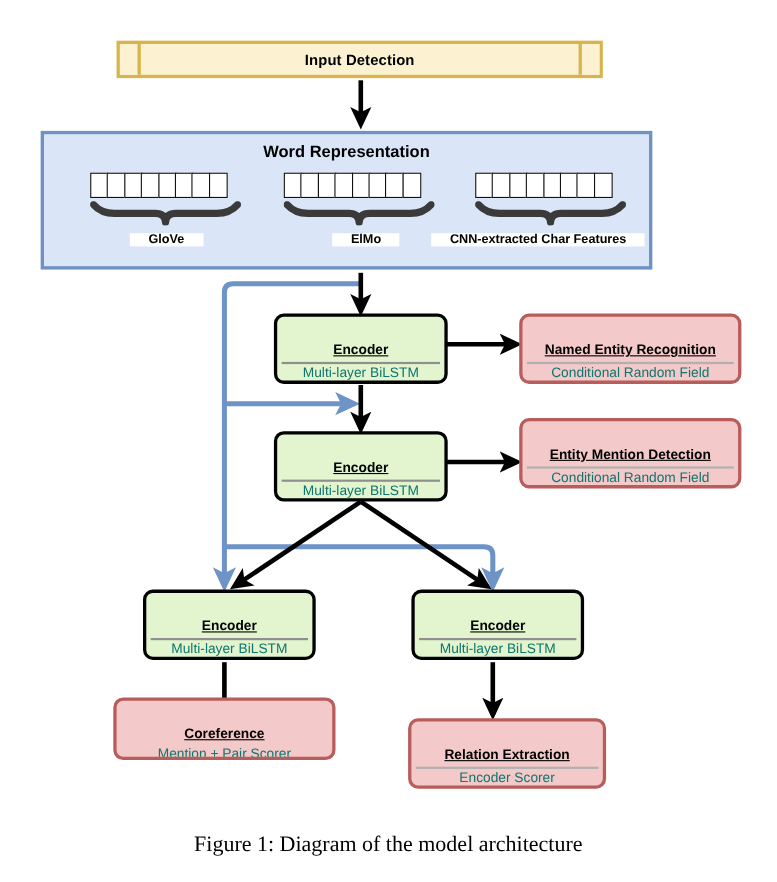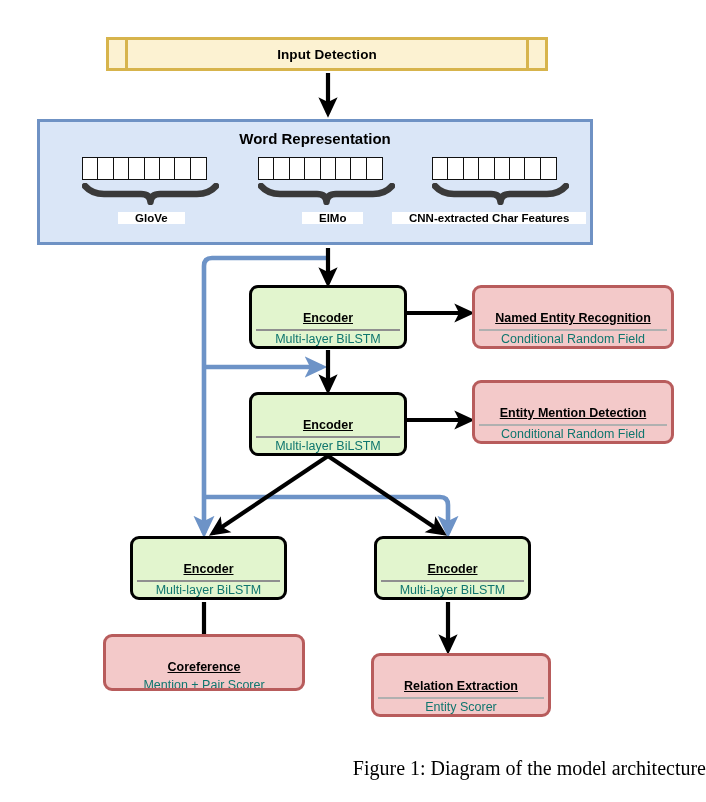--- a/index.html
+++ b/index.html
@@ -148,21 +148,21 @@
     background: #f3c9c9;
   }
   .node.task .divider { background: #b0b0b0; }
 
   
   .caption {
     position: absolute;
     left: 0;
     right: 0;
     top: 757px;
-    text-align: right;
+    text-align: center;
     font-family: "Liberation Serif", serif;
     font-size: 20px;
     color: #000;
   }
 </style>
 </head>
 <body>
 
 <div id="page">
 
@@ -299,18 +299,18 @@
 
   <div class="node task" style="left:103px; top:634px; width:202px; height:57px;">
     <div class="title">Coreference</div>
     <div class="divider"></div>
     <div class="subtitle">Mention + Pair Scorer</div>
   </div>
 
   <div class="node task" style="left:347px; top:653px; width:180px; height:64px;margin-left:24px;">
     <div class="title">Relation Extraction</div>
     <div class="divider"></div>
-    <div class="subtitle">Entity Scorer</div>
+    <div class="subtitle">Encoder Scorer</div>
   </div>
 
   <div class="caption">Figure 1: Diagram of the model architecture</div>
 
 </div>
 
 </body></html>

